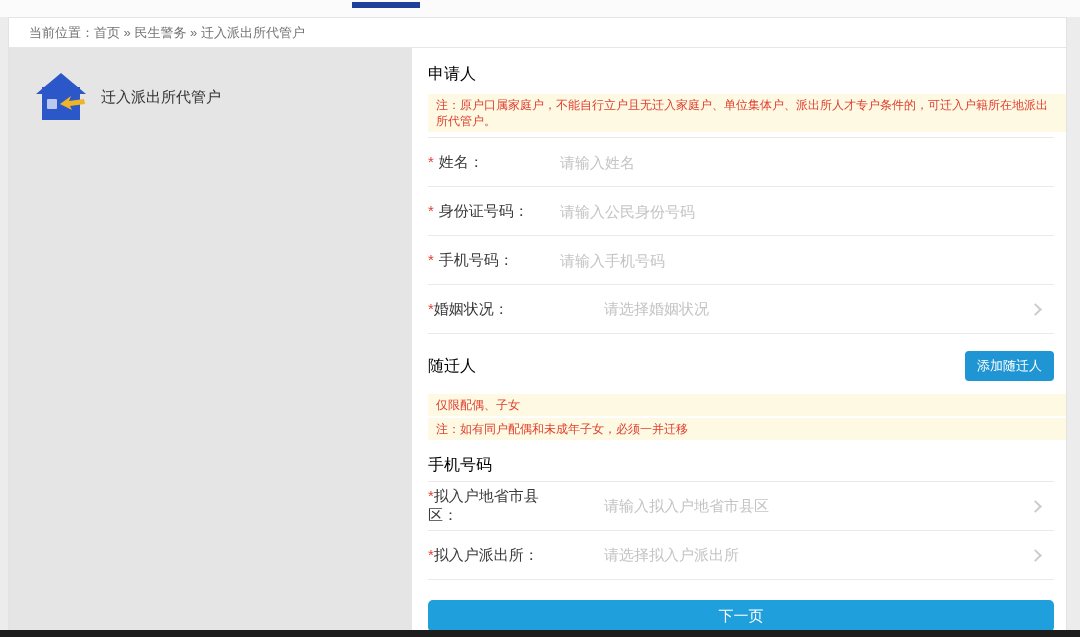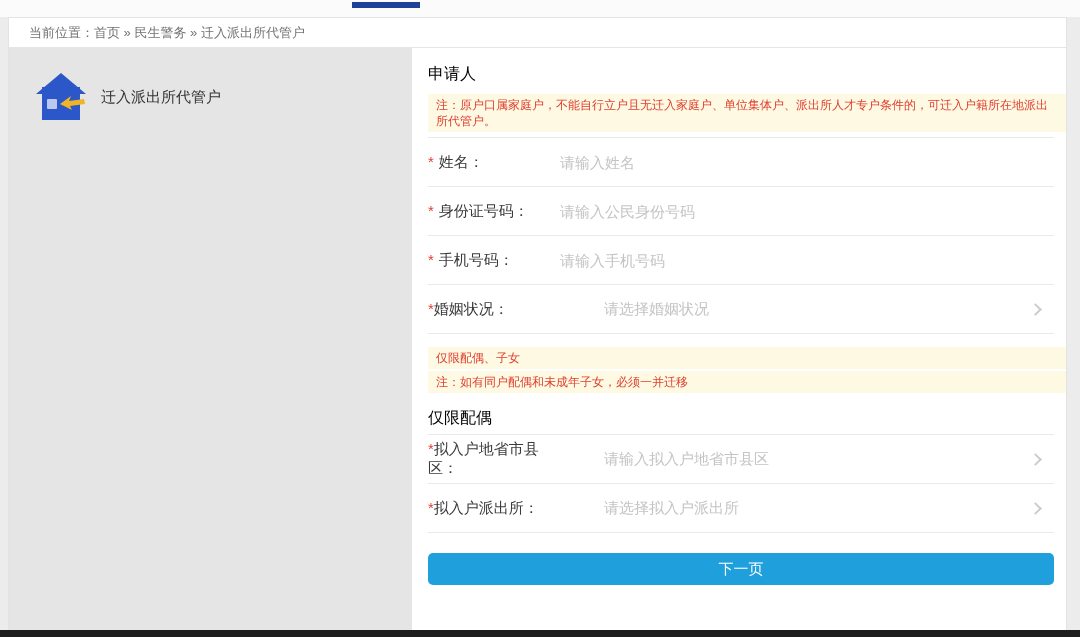--- a/index.html
+++ b/index.html
@@ -148,27 +148,31 @@
           <div class="field-row">
             <div class="field-label-wrap">
               <span class="star">*</span><span>婚姻状况：</span>
             </div>
             <div class="field-value">请选择婚姻状况</div>
             <span class="chevron"></span>
           </div>
 
         </div>
 
+        <div class="sec-row">
+          <div class="section-title">随迁人</div>
+          <button class="add-btn">添加随迁人</button>
+        </div>
 
         <div class="migrant-notes">
           <div class="note tight">仅限配偶、子女</div>
           <div class="note tight">注：如有同户配偶和未成年子女，必须一并迁移</div>
         </div>
 
-        <div class="section-title t-destination">仅限配偶</div>
+        <div class="section-title t-destination">手机号码</div>
 
         <div class="fields-group">
 
           <div class="field-row">
             <div class="field-label-wrap">
               <span class="star">*</span><span>拟入户地省市县区：</span>
             </div>
             <div class="field-value">请输入拟入户地省市县区</div>
             <span class="chevron"></span>
           </div>

